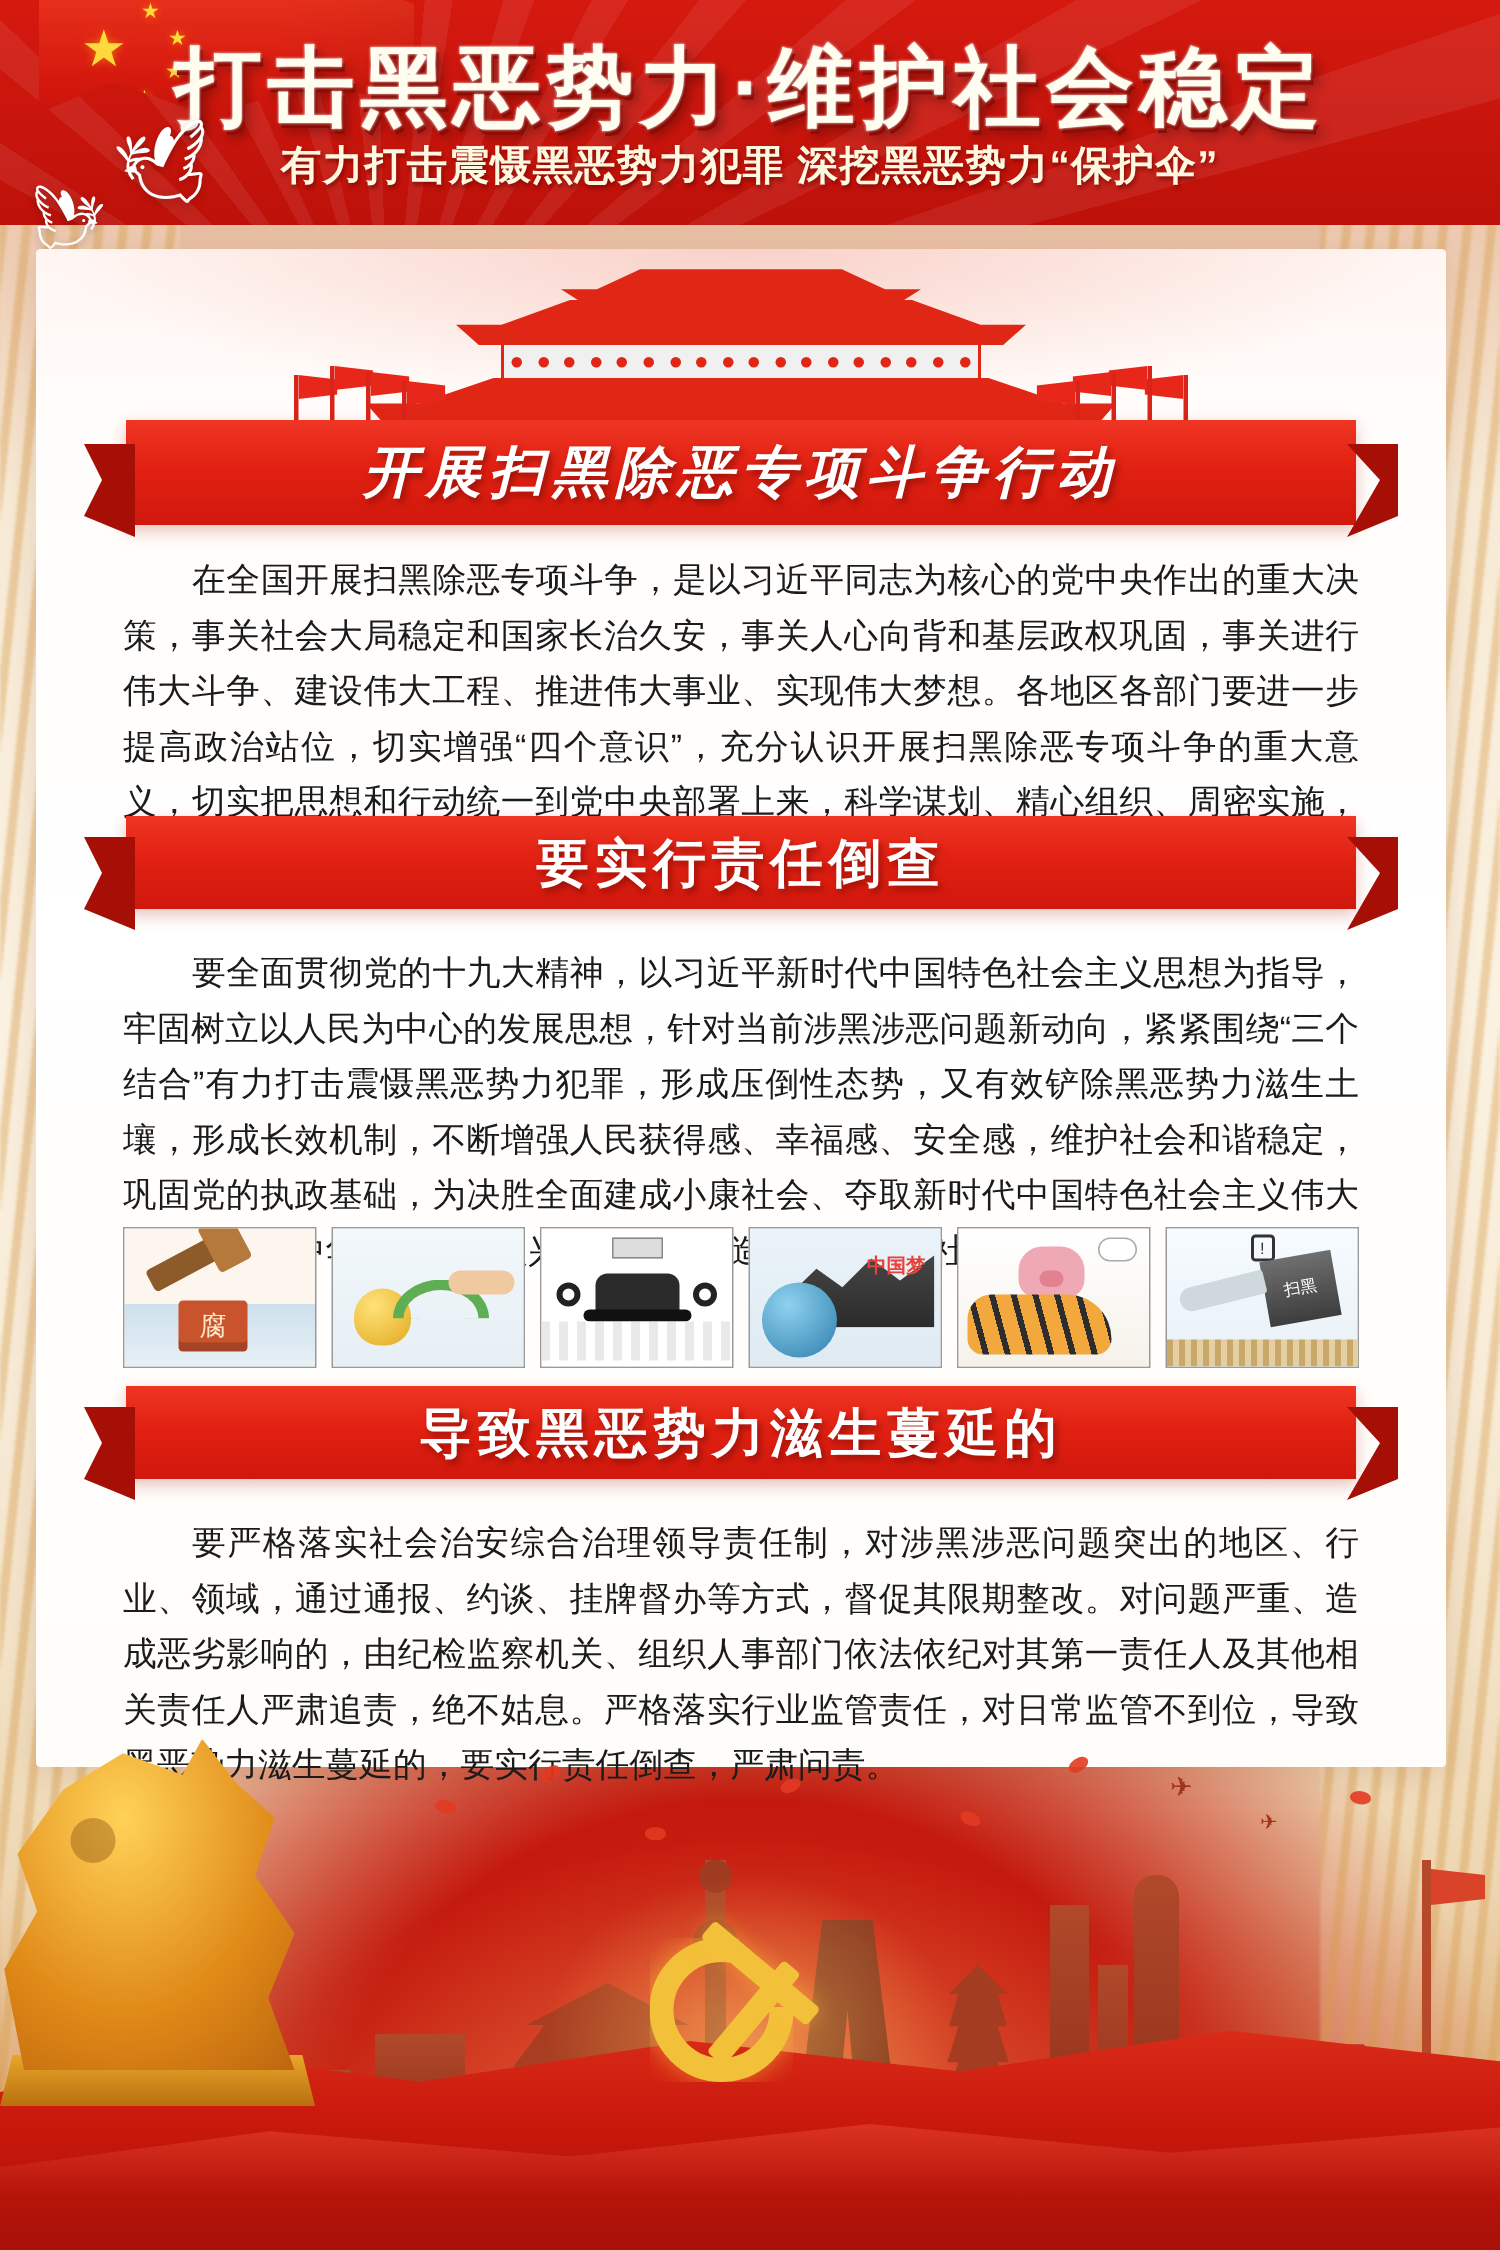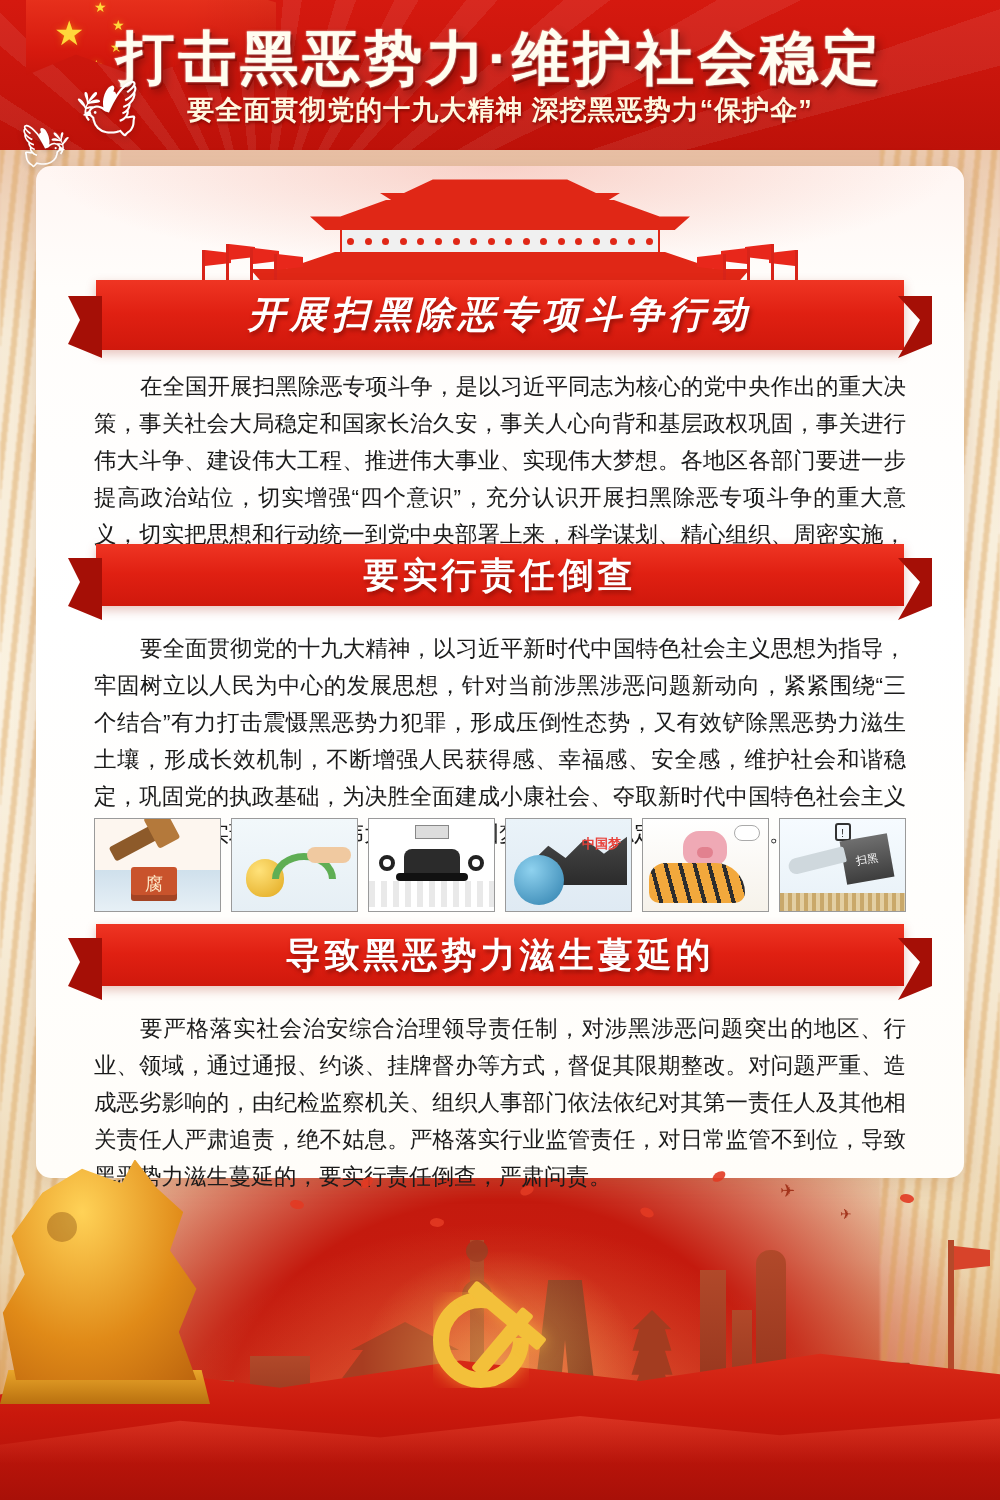--- a/index.html
+++ b/index.html
@@ -86,24 +86,24 @@
   .dove {
     position: absolute; color: #fff; font-size: 40px; line-height: 1;
     text-shadow: 0 2px 6px rgba(0,0,0,.25);
     transform: rotate(-12deg);
   }
   .dove.d1 { left: 78px; top: 86px; font-size: 52px; }
   .dove.d2 { left: 18px; top: 128px; font-size: 40px; transform: rotate(10deg) scaleX(-1); }
 
   
   .card {
-    position: absolute; left: 36px; right: 36px; top: 166px;
+    position: absolute; left: 24px; right: 36px; top: 166px;
     height: 1012px;
     background: linear-gradient(180deg, #fff6f3 0%, #fffdfb 12%, #ffffff 45%, #fffdf9 100%);
-    border-radius: 15px;
+    border-radius: 3px;
     box-shadow: 0 4px 22px rgba(150,80,30,.18);
   }
   .card::before {
     content: ""; position: absolute; left: 0; right: 0; top: 0; height: 150px;
     background: radial-gradient(ellipse 70% 100% at 50% 0%, rgba(236,140,120,.35), rgba(255,255,255,0) 70%);
   }
 
   
   .gate { position: absolute; left: 50%; transform: translateX(-50%); top: 8px; width: 620px; height: 160px; }
   .gate .roof-top {
@@ -421,21 +421,21 @@
 
     <div class="flag">
       <span class="star s1">★</span>
       <span class="star s2">★</span>
       <span class="star s3">★</span>
       <span class="star s4">★</span>
       <span class="star s5">★</span>
     </div>
 
     <div class="title-main">打击黑恶势力·维护社会稳定</div>
-    <div class="title-sub">要全面贯彻党的十九大精神  深挖黑恶势力“保护伞”</div>
+    <div class="title-sub">有力打击震慑黑恶势力犯罪  深挖黑恶势力“保护伞”</div>
   </div>
 
   <span class="dove d1">🕊</span>
   <span class="dove d2">🕊</span>
 
   <div class="card">
 
     <div class="gate">
       <div class="roof-top"></div>
       <div class="roof-2"></div>

